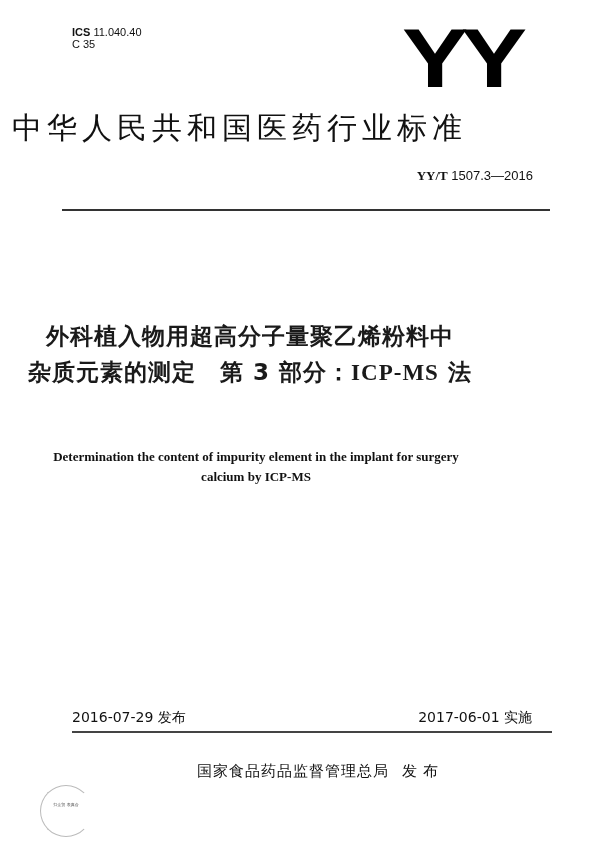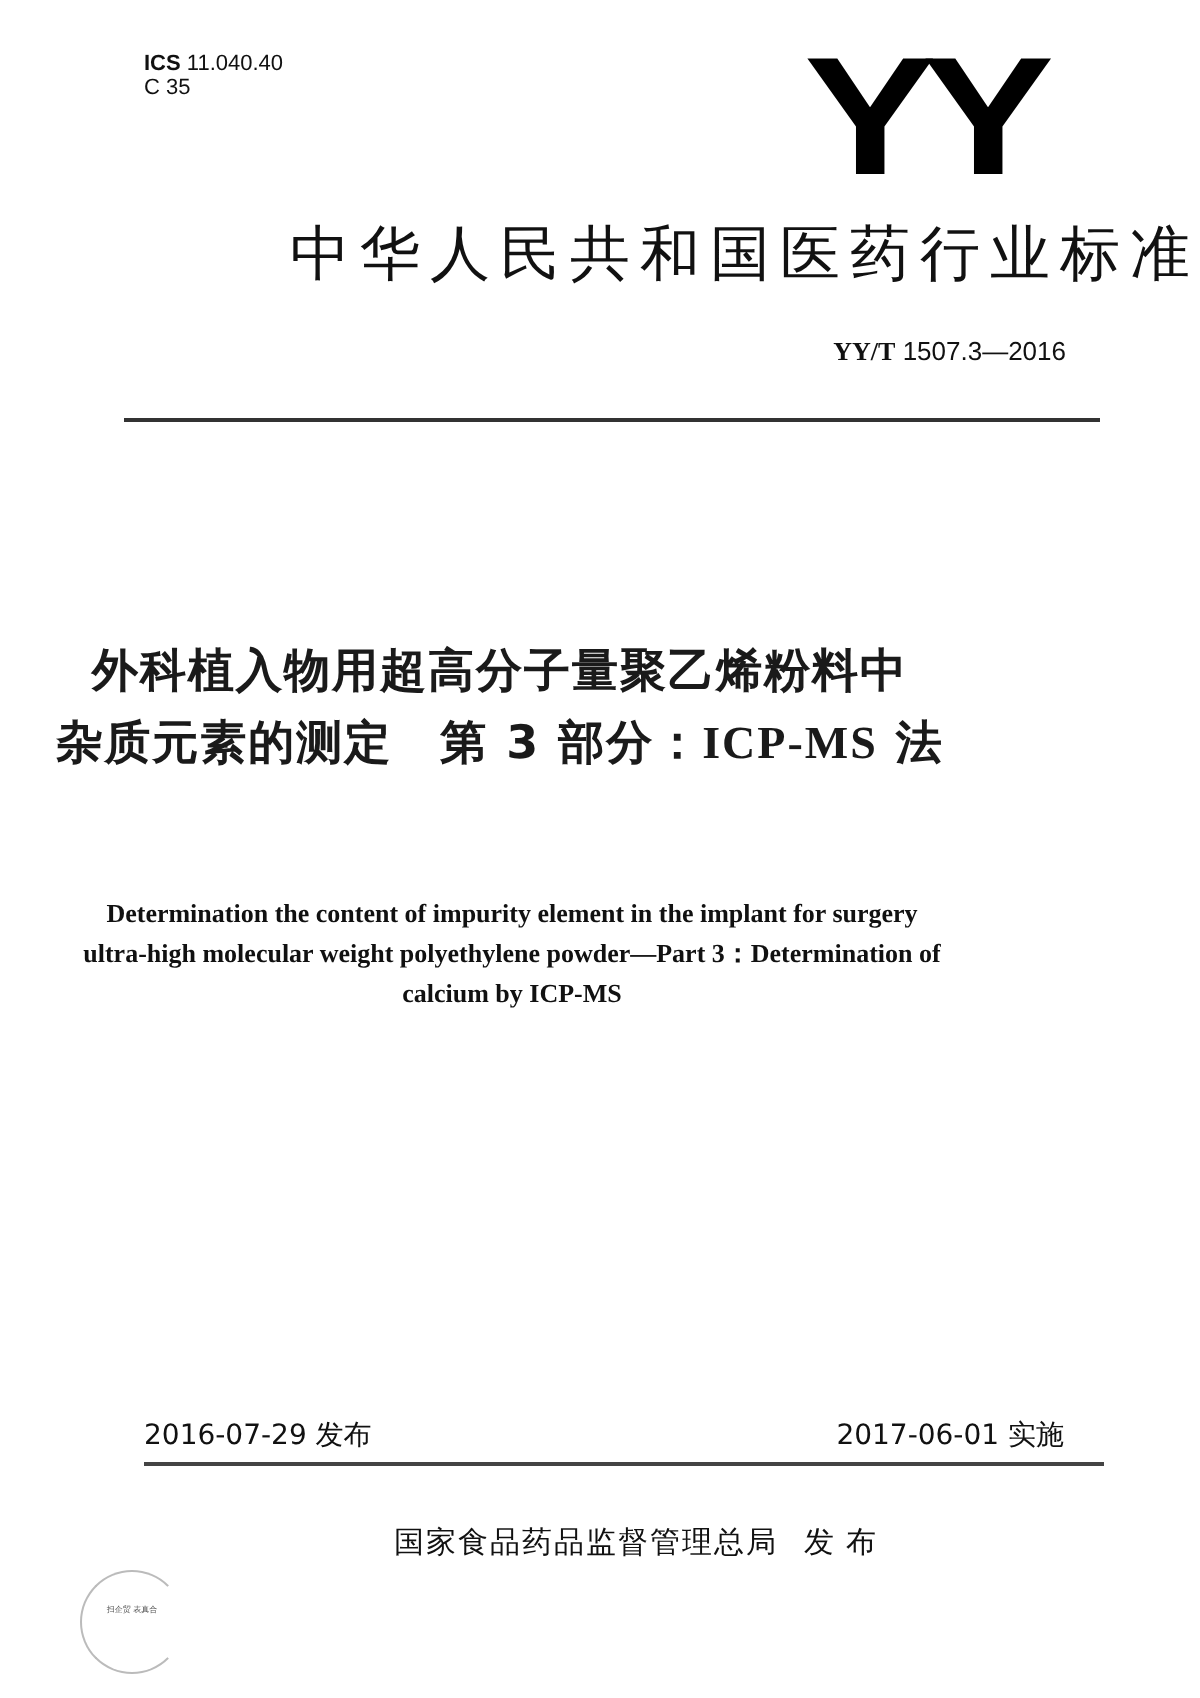--- a/index.html
+++ b/index.html
@@ -1,21 +1,21 @@
 <!DOCTYPE html>
 <html><head>
 <meta charset="utf-8">
 <style>
   html, body { margin: 0; padding: 0; background: #ffffff; }
   body { width: 600px; height: 849px; position: relative; overflow: hidden; color: #111; font-family: "DejaVu Sans", "Liberation Sans", sans-serif; }
   .abs { position: absolute; }
   .ics { left: 72px; top: 26px; font-family: "Liberation Sans", sans-serif; font-size: 11px; line-height: 12px; color: #111; }
   .ics b { font-family: Liberation Sans, sans-serif; font-weight: bold; margin-top: 12px; }
   .yy { left: 402px; top: 22px; font-family: "Liberation Sans", sans-serif; font-weight: 900; font-size: 84px; line-height: 72px; letter-spacing: -6px; color: #000; transform: scaleX(1.18); transform-origin: left top; }
-  .industry { left: 0; width: 600px; top: 108px; text-align: right; font-size: 30px; letter-spacing: 5px; line-height: 40px; font-weight: normal; color: #111; padding-left: 12px; box-sizing: border-box; }
+  .industry { left: 0; width: 600px; top: 108px; text-align: left; font-size: 30px; letter-spacing: 5px; line-height: 40px; font-weight: normal; color: #111; padding-left: 12px; box-sizing: border-box; }
   .stdno { right: 67px; top: 168px; font-size: 13px; font-family: "Liberation Sans", sans-serif; }
   .stdno .pre { font-family: "Liberation Serif", serif; font-weight: bold; }
   .rule-top { left: 62px; width: 488px; top: 209px; height: 2px; background: #333; }
   .cn-title { left: 0; width: 500px; top: 318px; text-align: center; font-size: 23px; line-height: 36px; font-weight: bold; color: #1a1a1a; letter-spacing: 1px; }
   .cn-title .latin { font-family: "Liberation Serif", serif; font-weight: bold; }
   .en-title { left: 0; width: 512px; top: 447px; text-align: center; font-family: "Liberation Serif", serif; font-weight: bold; font-size: 13px; line-height: 20px; color: #111; }
   .date-left { left: 72px; top: 709px; font-size: 14px; }
   .date-right { right: 68px; top: 709px; font-size: 14px; }
   .rule-bottom { left: 72px; width: 480px; top: 731px; height: 2px; background: #444; }
   .publisher { left: 197px; top: 762px; font-size: 15px; letter-spacing: 1px; }
@@ -41,21 +41,20 @@
 
 <div class="abs rule-top"></div>
 
 <div class="abs cn-title">
   <div>外科植入物用超高分子量聚乙烯粉料中</div>
   <div><span>杂质元素的测定　第 3 部分：</span><span class="latin">ICP-MS</span><span> 法</span></div>
 </div>
 
 <div class="abs en-title">
   <div>Determination the content of impurity element in the implant for surgery</div>
-  <div>ultra-high molecular weight polyethylene powder—Part 3：Determination of</div>
   <div>calcium by ICP-MS</div>
 </div>
 
 <div class="abs date-left">2016-07-29 发布</div>
 <div class="abs date-right">2017-06-01 实施</div>
 <div class="abs rule-bottom"></div>
 
 <div class="abs publisher">国家食品药品监督管理总局</div>
 <div class="abs publish-word">发布</div>
 

